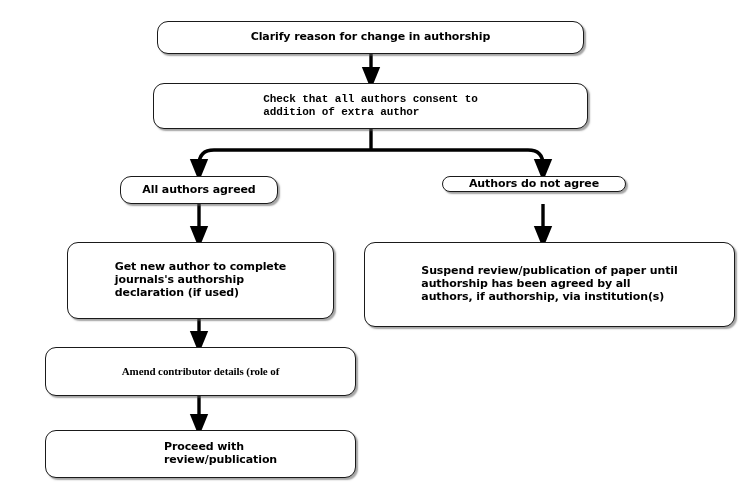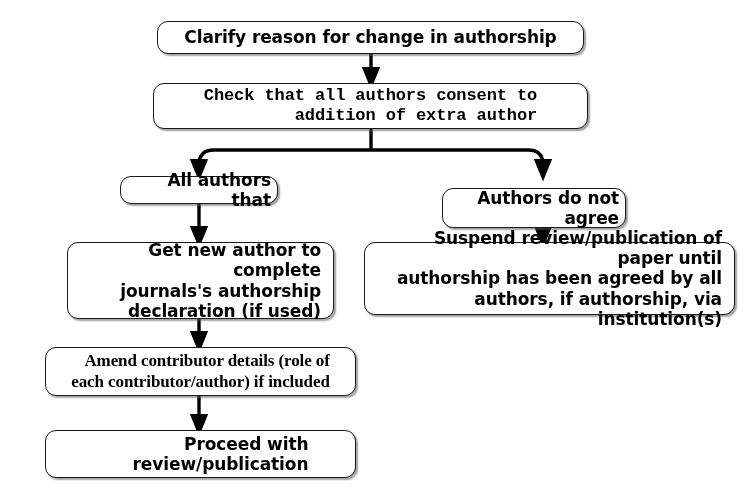--- a/index.html
+++ b/index.html
@@ -28,41 +28,41 @@
   }
   .node {
     position: absolute;
     box-sizing: border-box;
     background: #ffffff;
     border: 1.6px solid #1a1a1a;
     border-radius: 11px;
     display: flex;
     align-items: center;
     justify-content: center;
-    text-align: right;
+    text-align: left;
     color: #000000;
     font-weight: bold;
-    font-size: 17px;
+    font-size: 11px;
     line-height: 1.18;
     letter-spacing: -0.1px;
     box-shadow: 2px 2px 1.5px rgba(90,90,90,0.55);
     z-index: 2;
   }
   .node span {
     display: block;
     padding: 0 6px;
   }
 
   
   #n-clarify      { left: 157px; top: 21px;  width: 427px; height: 33px; }
   #n-check        { left: 153px; top: 83px;  width: 435px; height: 46px; font-family: Liberation Mono, monospace; }
   #n-agree        { left: 120px; top: 176px; width: 158px; height: 28px; }
-  #n-notagree     { left: 442px; top: 176px; width: 184px; height: 40px; margin-top: 12px; }
+  #n-notagree     { left: 442px; top: 176px; width: 184px; height: 16px; }
   #n-getauthor    { left: 67px;  top: 242px; width: 267px; height: 77px; }
-  #n-suspend      { left: 364px; top: 242px; width: 371px; height: 73px; }
+  #n-suspend      { left: 364px; top: 242px; width: 371px; height: 85px; }
   #n-amend        { left: 45px;  top: 347px; width: 311px; height: 49px; font-family: Liberation Serif, serif; }
   #n-proceed      { left: 45px;  top: 430px; width: 311px; height: 48px; padding-left: 40px; }
 </style>
 </head>
 <body>
 
 <div id="canvas">
 
   <svg id="edges" viewBox="0 0 750 499" xmlns="http://www.w3.org/2000/svg">
     <defs>
@@ -109,21 +109,21 @@
   </div>
 
   <div class="node" id="n-check">
     <span>
         <span>Check that all authors consent to</span>
         <span>addition of extra author</span>
       </span>
   </div>
 
   <div class="node" id="n-agree">
-    <span>All authors that</span>
+    <span>All authors agreed</span>
   </div>
 
   <div class="node" id="n-notagree">
     <span>Authors do not agree</span>
   </div>
 
   <div class="node" id="n-getauthor">
     <span>
         <span>Get new author to complete</span>
         <span>journals's authorship</span>
@@ -135,21 +135,20 @@
     <span>
         <span>Suspend review/publication of paper until</span>
         <span>authorship has been agreed by all</span>
         <span>authors, if authorship, via institution(s)</span>
       </span>
   </div>
 
   <div class="node" id="n-amend">
     <span>
         <span>Amend contributor details (role of</span>
-        <span>each contributor/author) if included</span>
       </span>
   </div>
 
   <div class="node" id="n-proceed">
     <span>
         <span>Proceed with</span>
         <span>review/publication</span>
       </span>
   </div>
 

